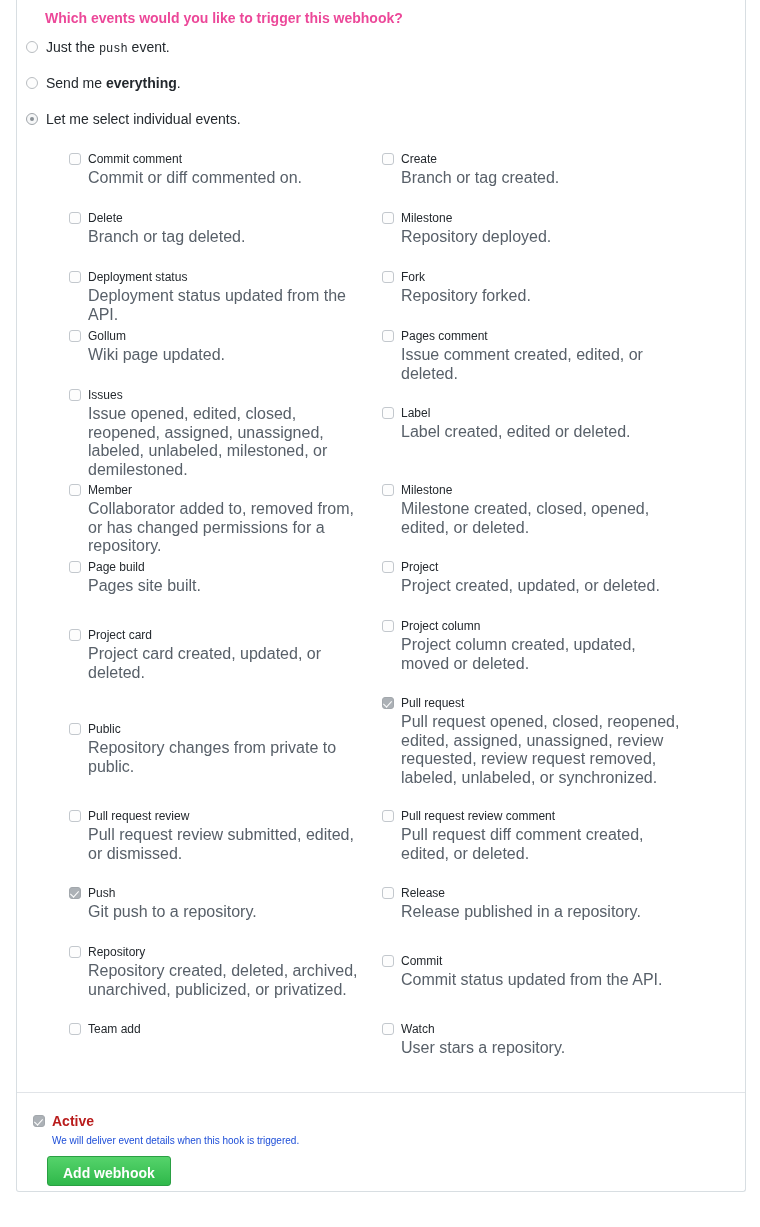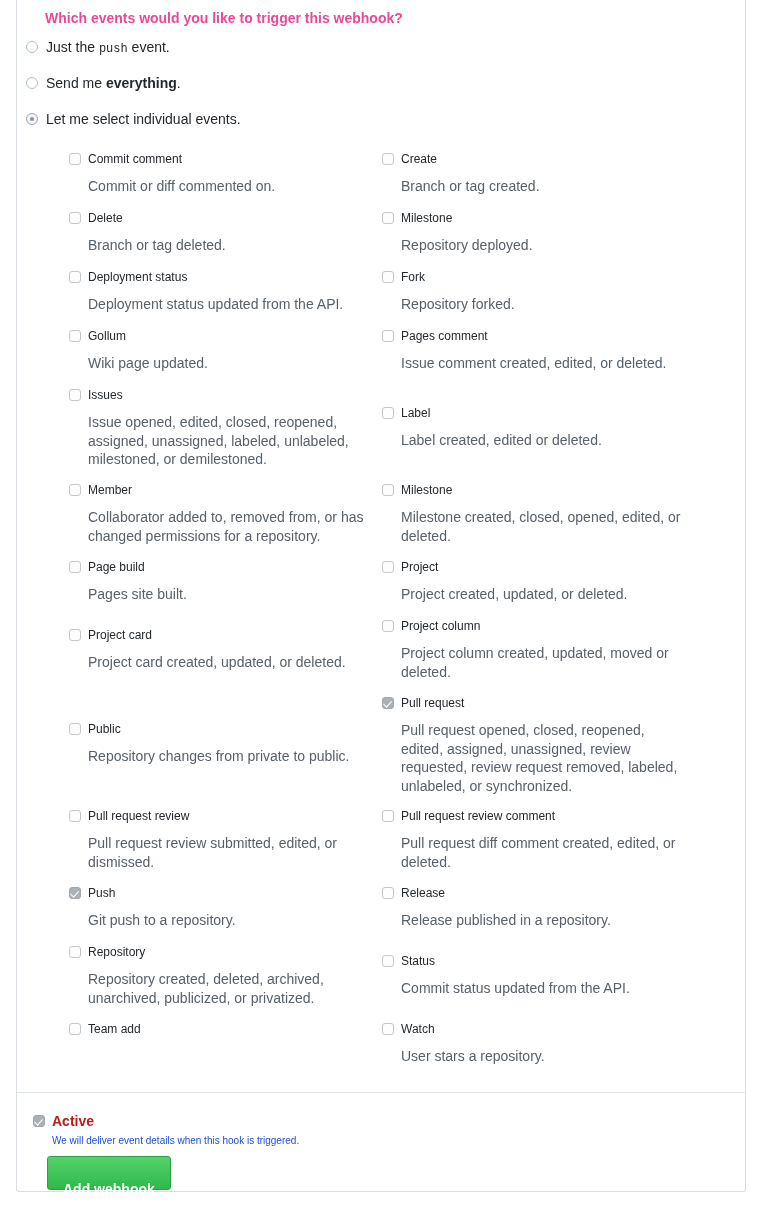--- a/index.html
+++ b/index.html
@@ -137,24 +137,24 @@
     top: 0;
     width: 281px;
   }
   .event-label {
     font-size: 12px;
     font-weight: normal;
     color: #24292e;
     line-height: 19px;
   }
   .event-desc {
-    font-size: 14px;
+    font-size: 16px;
     color: #586069;
     line-height: 18.6px;
-    margin-top: 8px;
+    margin-top: 0px;
   }
 
   
   #active-row {
     position: absolute;
     left: 16px;
     top: 1120px;
   }
   #active-row .cb { top: 3px; }
   #active-label {
@@ -176,21 +176,21 @@
     line-height: 18px;
     white-space: nowrap;
   }
 
   
   #submit-button {
     position: absolute;
     left: 30px;
     top: 1164px;
     height: 30px;
-    padding: 16px 15px;
+    padding: 0 15px;
     border: 1px solid #2a9f43;
     border-radius: 3px;
     background: linear-gradient(#55d36b, #2fb84a);
     color: #ffffff;
     font-family: "Liberation Sans", sans-serif;
     font-size: 14px;
     font-weight: bold;
     line-height: 32px;
     cursor: pointer;
     box-sizing: border-box;
@@ -386,21 +386,21 @@
         <div class="event" style="left: 365px; top: 892px;">
           <span class="cb"></span>
           <div class="event-body">
             <div class="event-label">Release</div>
             <div class="event-desc">Release published in a repository.</div>
           </div>
         </div>
         <div class="event" style="left: 365px; top: 960px;">
           <span class="cb"></span>
           <div class="event-body">
-            <div class="event-label">Status</div>
+            <div class="event-label">Commit</div>
             <div class="event-desc">Commit status updated from the API.</div>
           </div>
         </div>
         <div class="event" style="left: 365px; top: 1028px;">
           <span class="cb"></span>
           <div class="event-body">
             <div class="event-label">Watch</div>
             <div class="event-desc">User stars a repository.</div>
           </div>
         </div>

